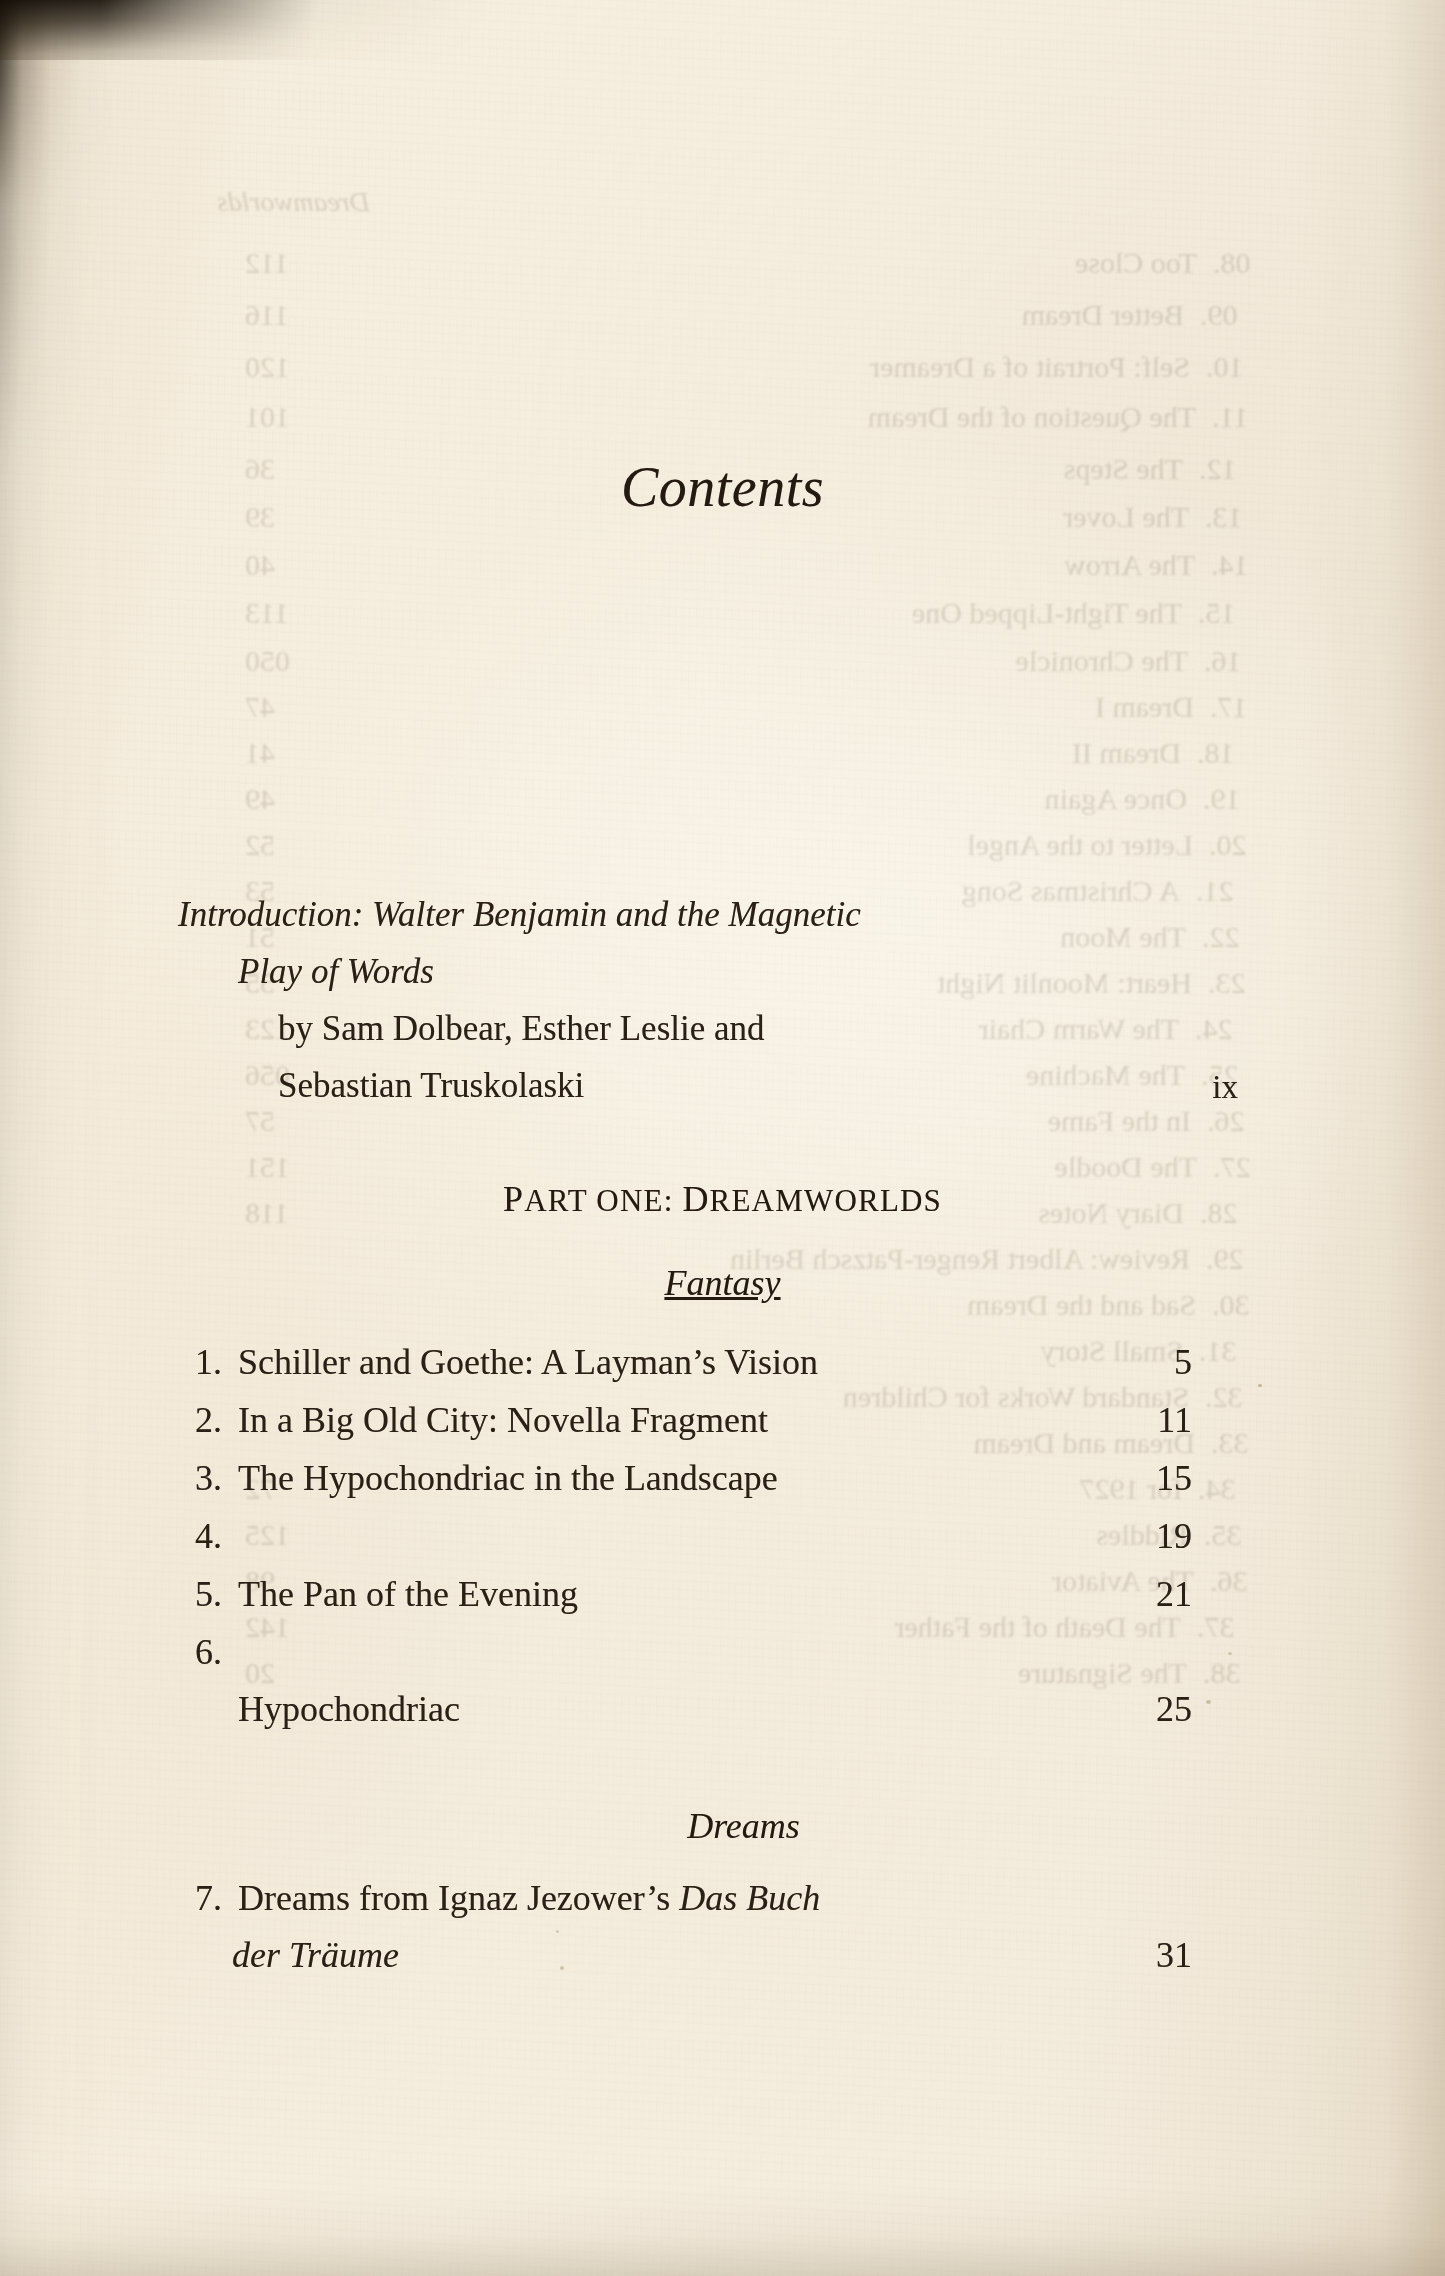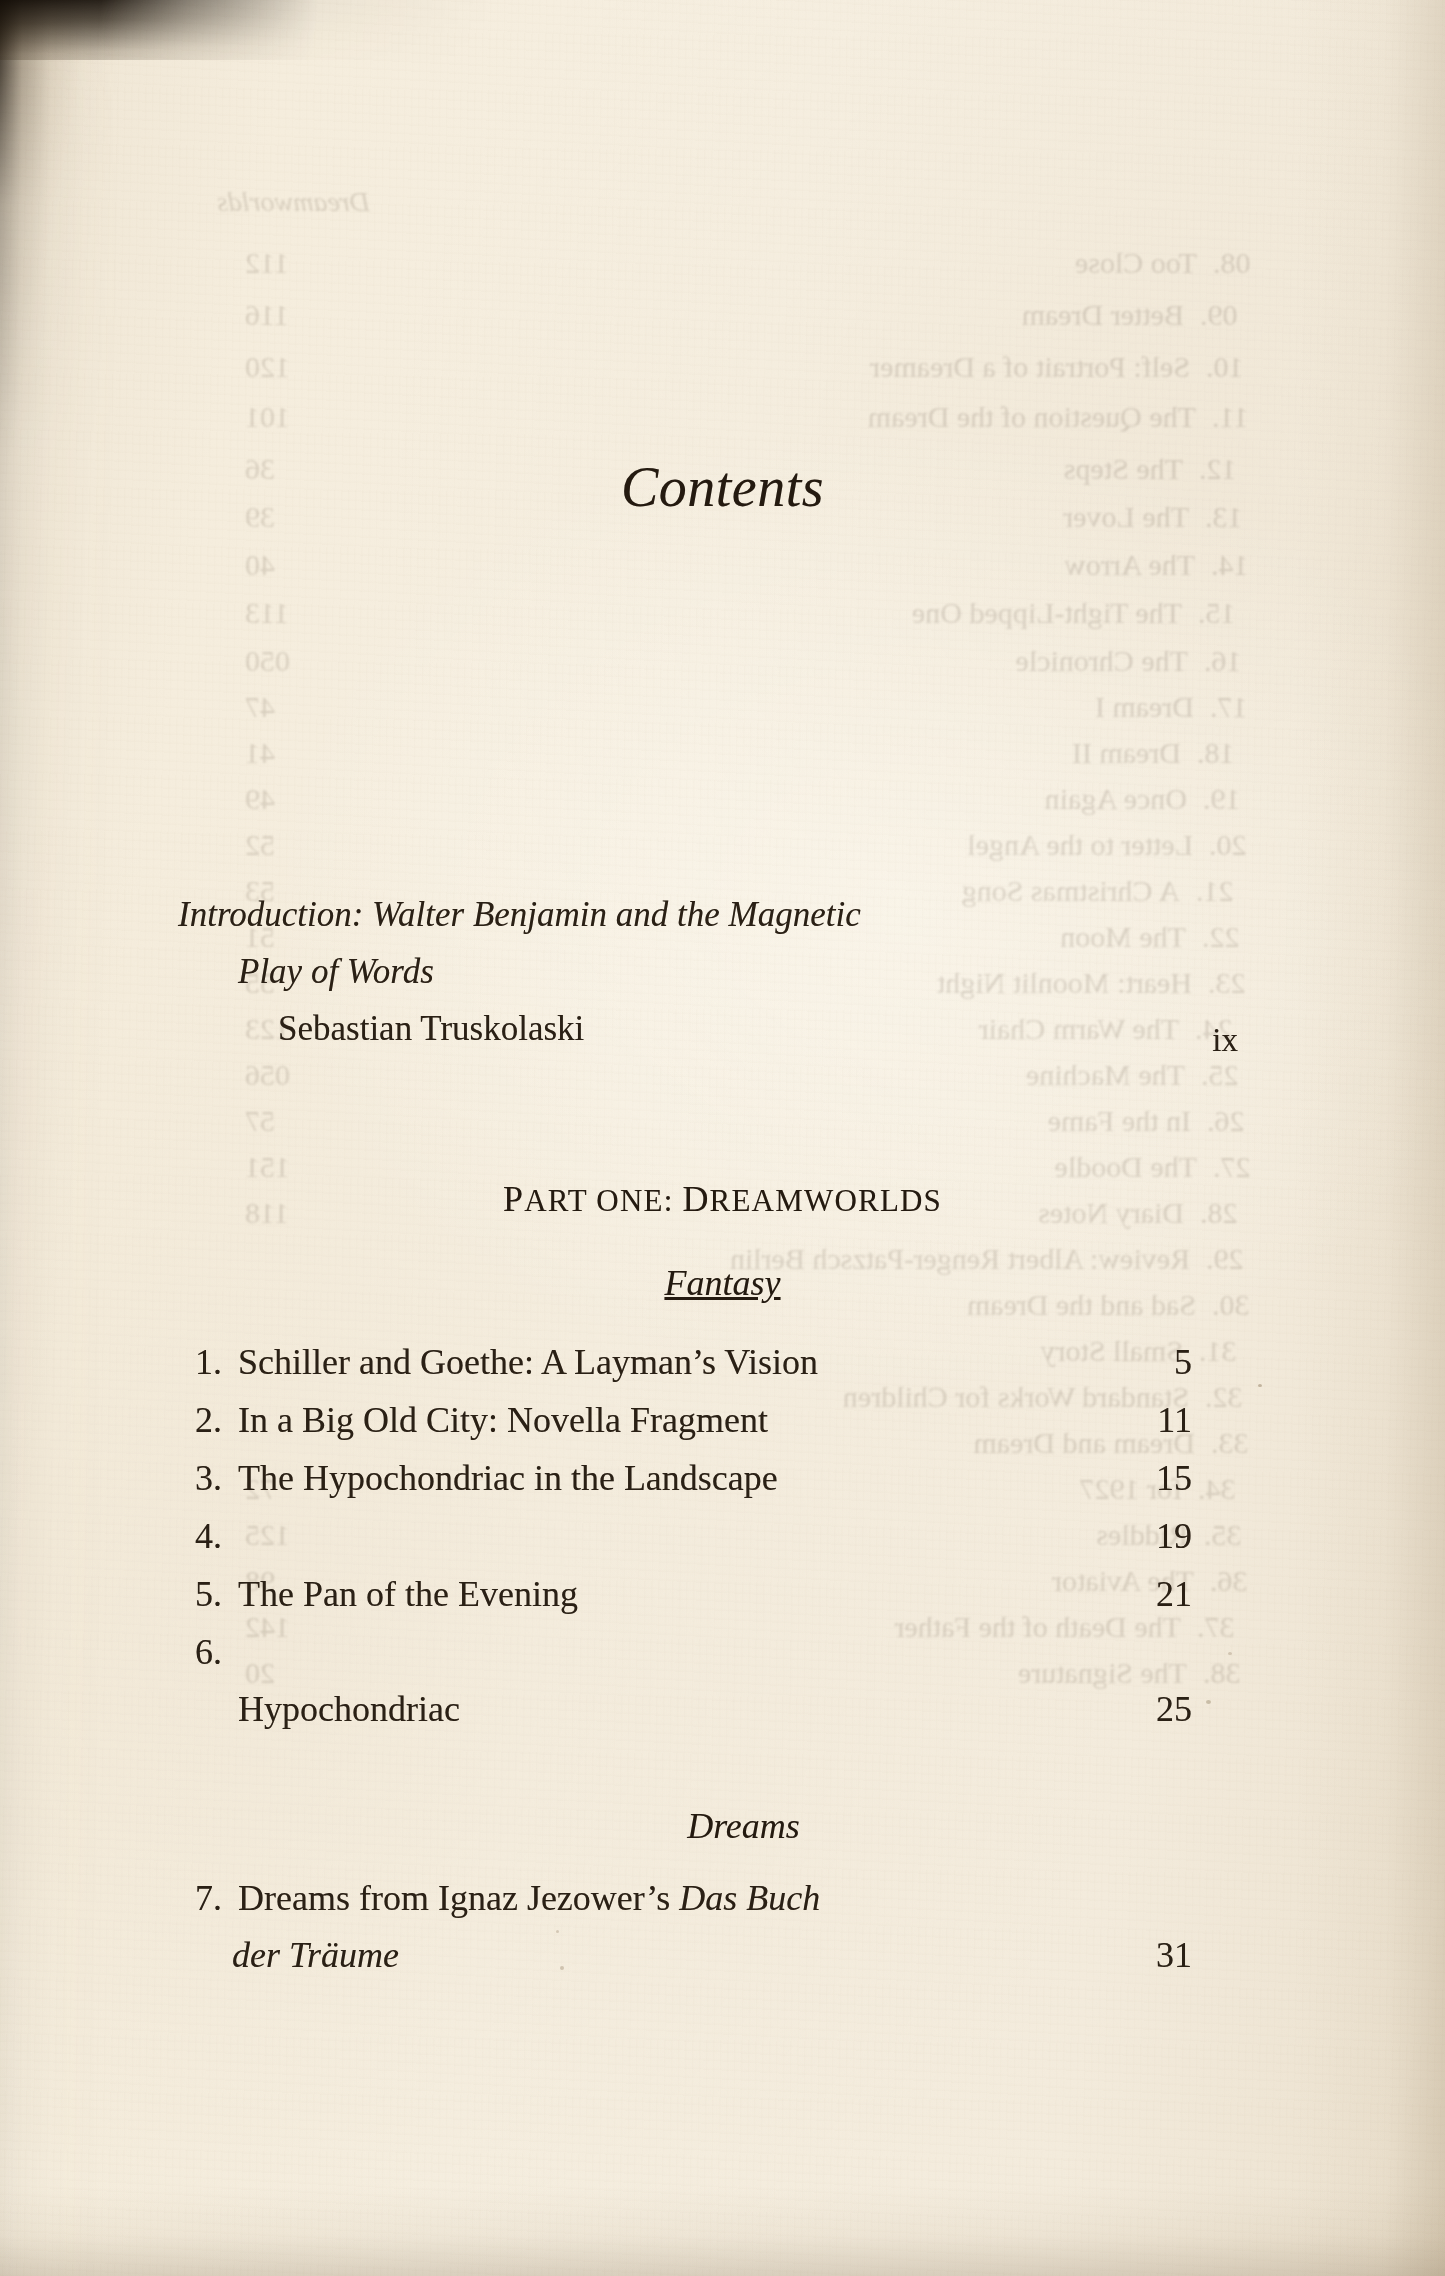--- a/index.html
+++ b/index.html
@@ -145,21 +145,21 @@
     line-height: 57px;
     white-space: nowrap;
     color: #2a2015;
   }
   .intro-line.italic { font-style: italic; }
   .intro-line.ind1 { padding-left: 60px; }
   .intro-line.ind2 { padding-left: 100px; }
   .intro-pg {
     position: absolute;
     right: 0;
-    top: 12px;
+    top: 2px;
     font-style: normal;
     font-size: 33px;
   }
 
   
   #part-one {
     position: absolute;
     left: 0;
     top: 1178px;
     width: 1445px;
@@ -389,20 +389,21 @@
 
   <div id="grain"></div>
 
   <div id="content" class="ink">
 
     <div id="title">Contents</div>
 
     <div id="intro">
       <div class="intro-line italic">Introduction: Walter Benjamin and the Magnetic</div>
       <div class="intro-line italic ind1">Play of Words</div>
+      <div class="intro-line ind2">by Sam Dolbear, Esther Leslie and</div>
       <div class="intro-line ind2">
         <span>Sebastian Truskolaski</span>
         <span class="intro-pg">ix</span>
       </div>
     </div>
 
     <div id="part-one">
       <span class="big">P</span><span>ART ONE: </span><span class="big">D</span><span>REAMWORLDS</span>
     </div>
 

